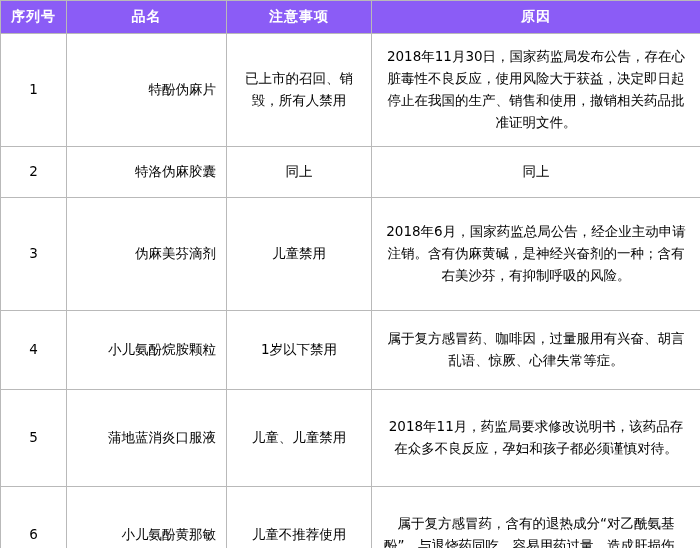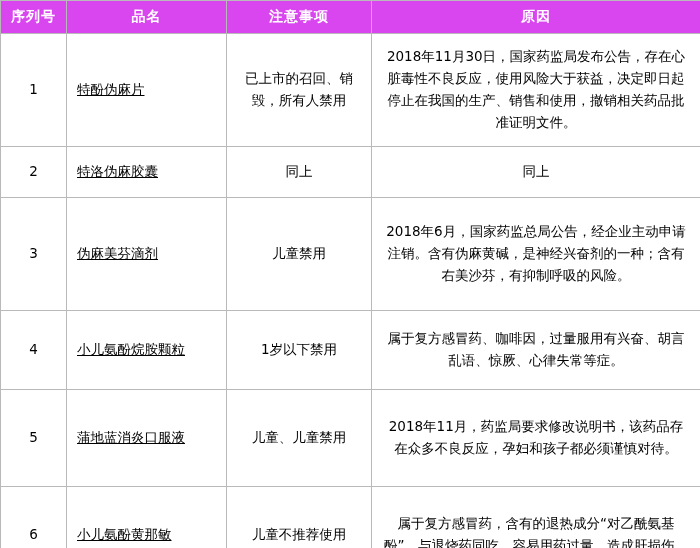--- a/index.html
+++ b/index.html
@@ -21,21 +21,21 @@
     border-collapse: collapse;
     width: 700px;
     table-layout: fixed;
   }
   table.drug-table col.c0 { width: 66px; }
   table.drug-table col.c1 { width: 160px; }
   table.drug-table col.c2 { width: 145px; }
   table.drug-table col.c3 { width: 329px; }
 
   table.drug-table th {
-    background: #d946ef;
+    background: #8b5cf6;
     color: #ffffff;
     font-weight: bold;
     font-size: 14px;
     text-align: center;
     vertical-align: middle;
     height: 30px;
     border: 1px solid #b9b9b9;
     letter-spacing: 1px;
     margin-left: 48px;
   }
@@ -44,22 +44,21 @@
     font-size: 13.5px;
     vertical-align: middle;
     padding: 8px 10px;
     line-height: 1.62;
   }
   td.num {
     text-align: center;
     font-size: 13.5px;
   }
   td.name {
-    text-align: left;
-    text-decoration: underline;
+    text-align: right;
   }
   td.notice {
     text-align: center;
   }
   td.reason {
     text-align: center;
     padding: 9px 11px;
   }
   tr.r1 td { height: 96px; }
   tr.r2 td { height: 34px; }

